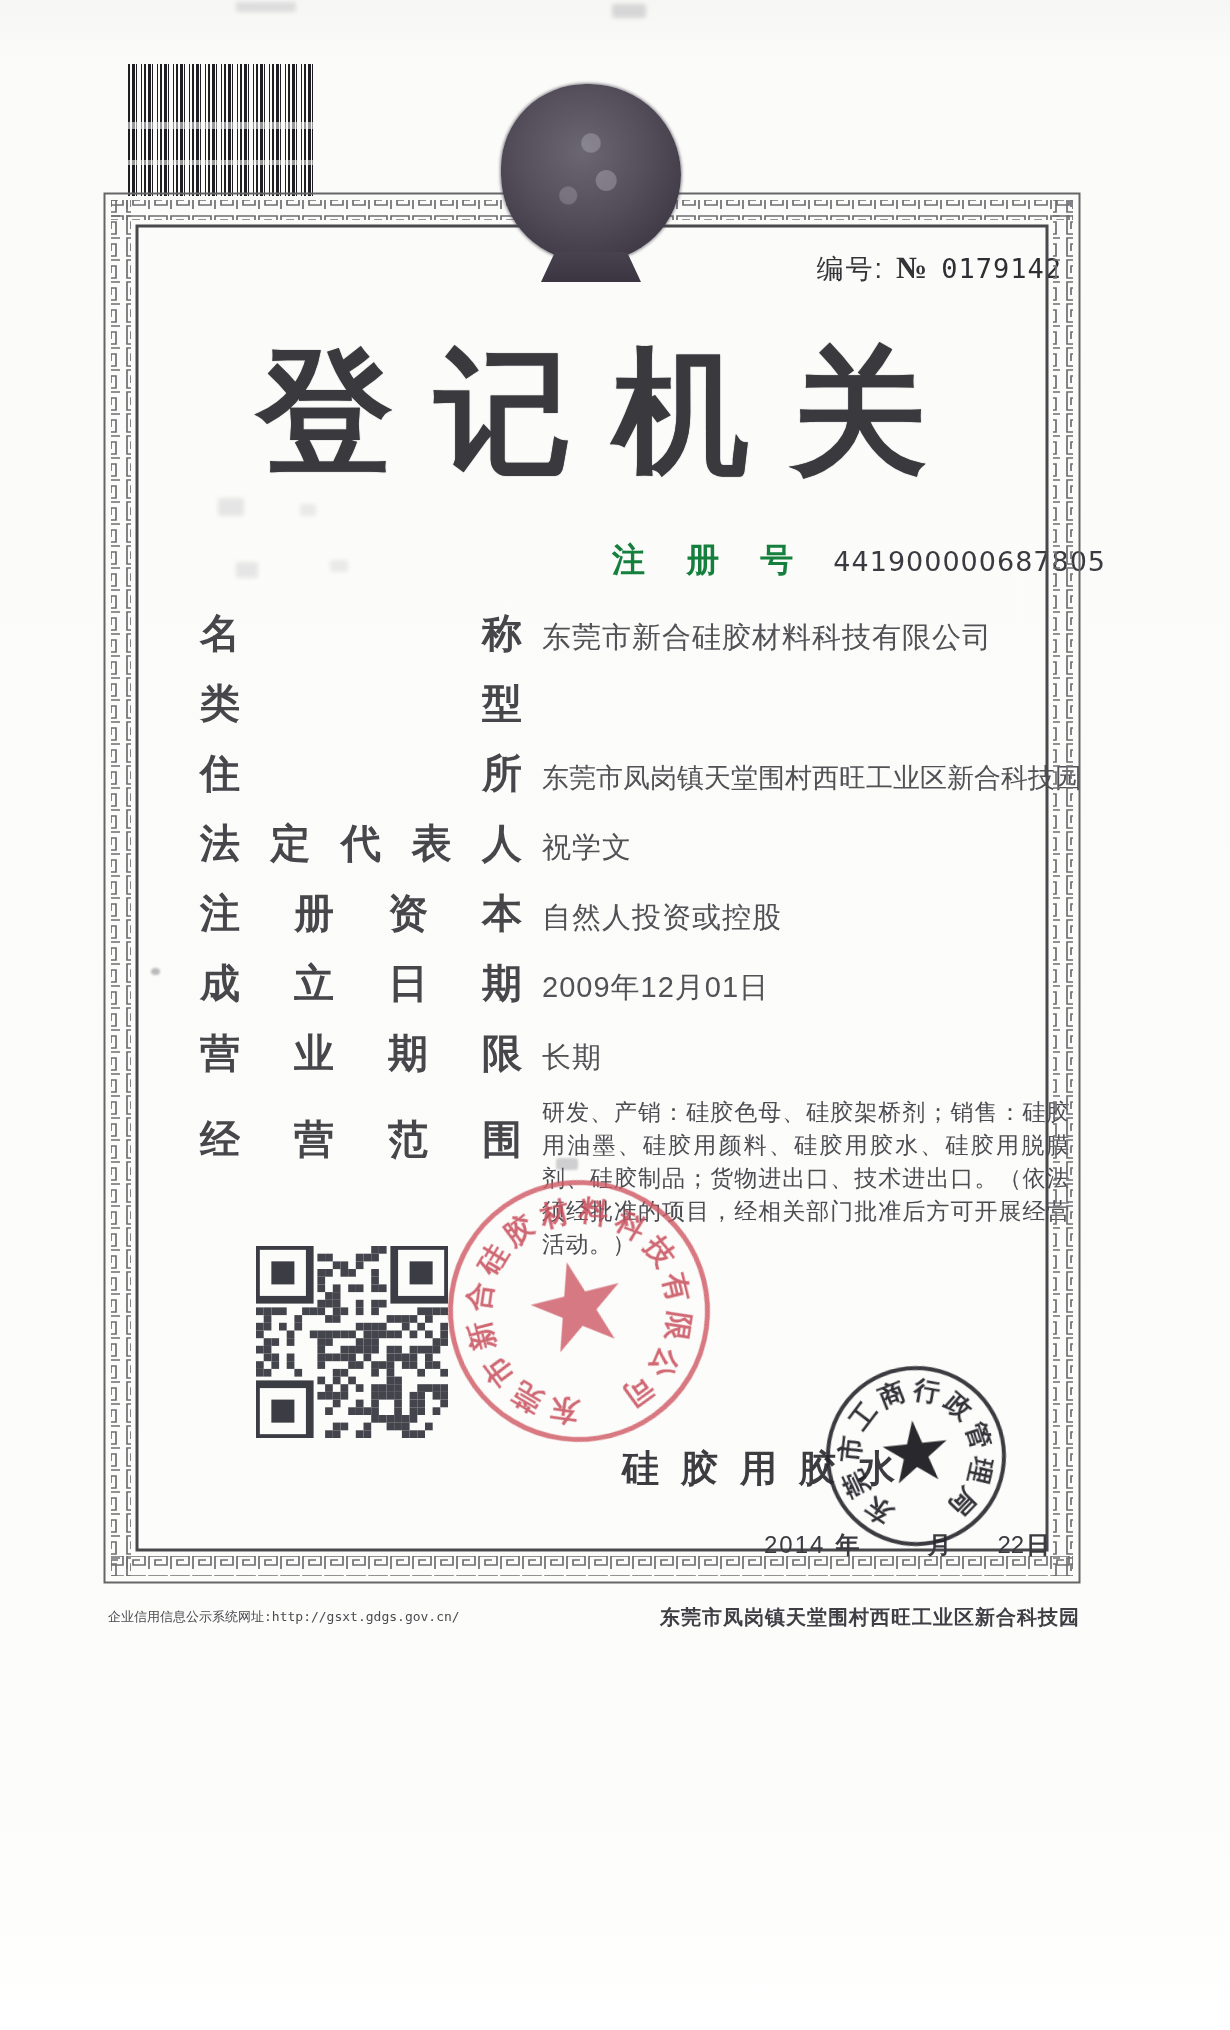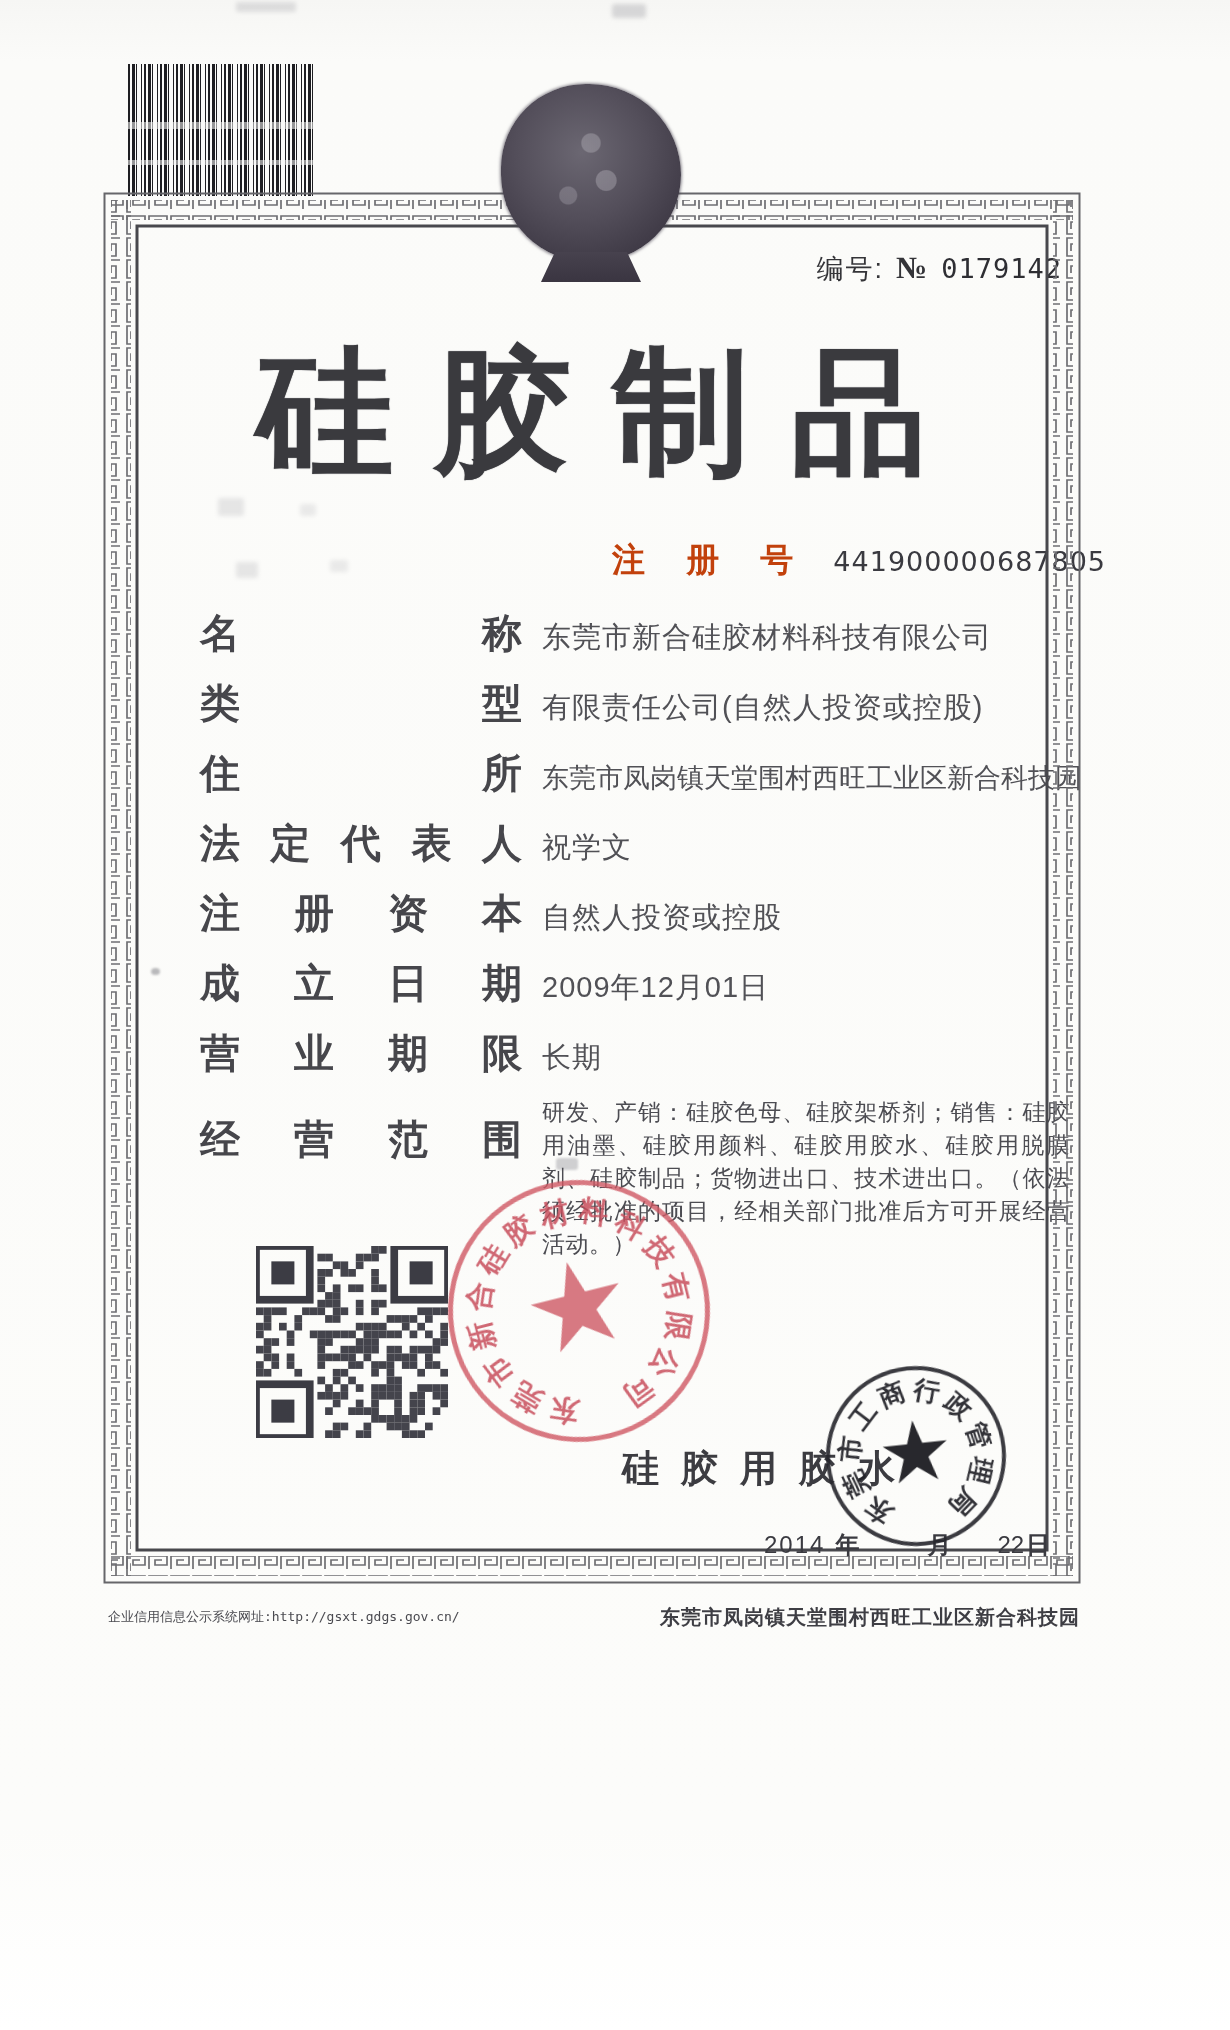--- a/index.html
+++ b/index.html
@@ -51,21 +51,21 @@
 
   
   .title{
     left:103px;top:322px;width:978px;text-align:center;
     font-size:136px;font-weight:900;letter-spacing:42px;text-indent:42px;
     color:#3a3a3e;text-shadow:0 0 1px #55555a;filter:blur(.3px);
   }
 
   
   .regno{top:538px;left:612px;display:flex;align-items:baseline;}
-  .regno .lbl{font-size:33px;font-weight:600;letter-spacing:16px;color:#c2410c;margin-right:24px;}
+  .regno .lbl{font-size:33px;font-weight:600;letter-spacing:16px;color:#15803d;margin-right:24px;}
   .regno .num{font-size:27px;letter-spacing:1px;color:#3a3a40;font-family:"DejaVu Sans",sans-serif;}
 
   
   .rows{left:200px;top:606px;width:880px;}
   .row{display:flex;align-items:baseline;height:70px;}
   .row .label{
     width:322px;flex:0 0 322px;display:flex;justify-content:space-between;
     font-size:40px;font-weight:600;color:#46464b;filter:blur(.2px);
   }
   .row .value{margin-left:20px;font-size:29px;color:#515156;letter-spacing:1px;white-space:nowrap;}
@@ -153,41 +153,40 @@
   <rect x="950" y="8" width="20" height="1376" fill="url(#meanderV)"></rect>
   <rect x="34" y="34" width="910" height="1324" fill="none" stroke="#48484d" stroke-width="3"></rect>
 </svg>
 
 <div class="abs serial">
   <span>编号:</span>
   <span class="no-sym">№</span>
   <span class="digits">0179142</span>
 </div>
 
-<div class="abs title">硅胶制品</div>
+<div class="abs title">登记机关</div>
 
 <div class="abs regno">
   <span class="lbl">注 册 号</span>
   <span class="num">441900000687805</span>
 </div>
 
 <div class="abs rows">
   <div class="row">
     <div class="label">
         <span>名</span>
         <span>称</span>
       </div>
     <div class="value">东莞市新合硅胶材料科技有限公司</div>
   </div>
   <div class="row">
     <div class="label">
         <span>类</span>
         <span>型</span>
       </div>
-    <div class="value">有限责任公司(自然人投资或控股)</div>
   </div>
   <div class="row addr">
     <div class="label">
         <span>住</span>
         <span>所</span>
       </div>
     <div class="value">东莞市凤岗镇天堂围村西旺工业区新合科技园</div>
   </div>
   <div class="row">
     <div class="label">

